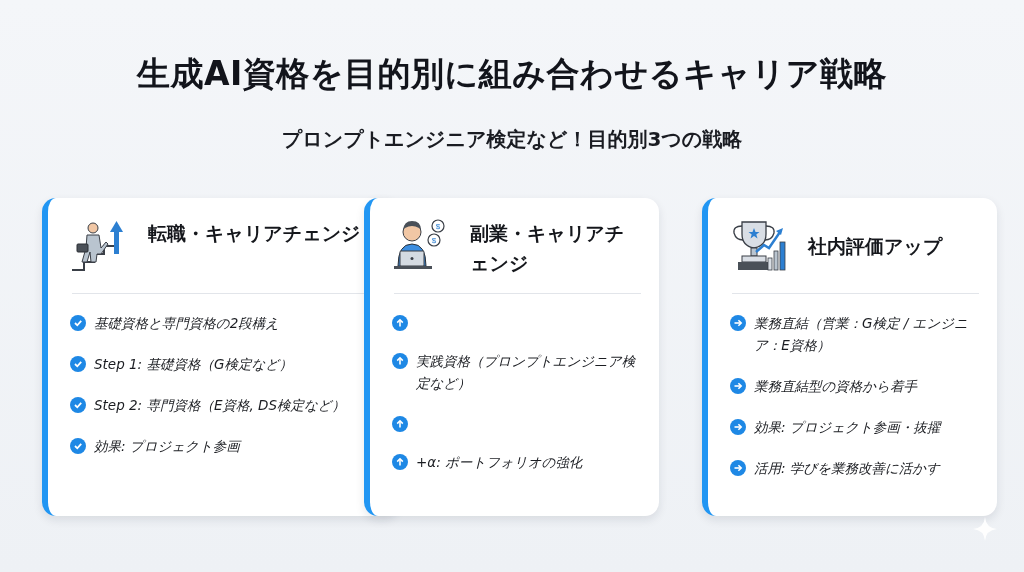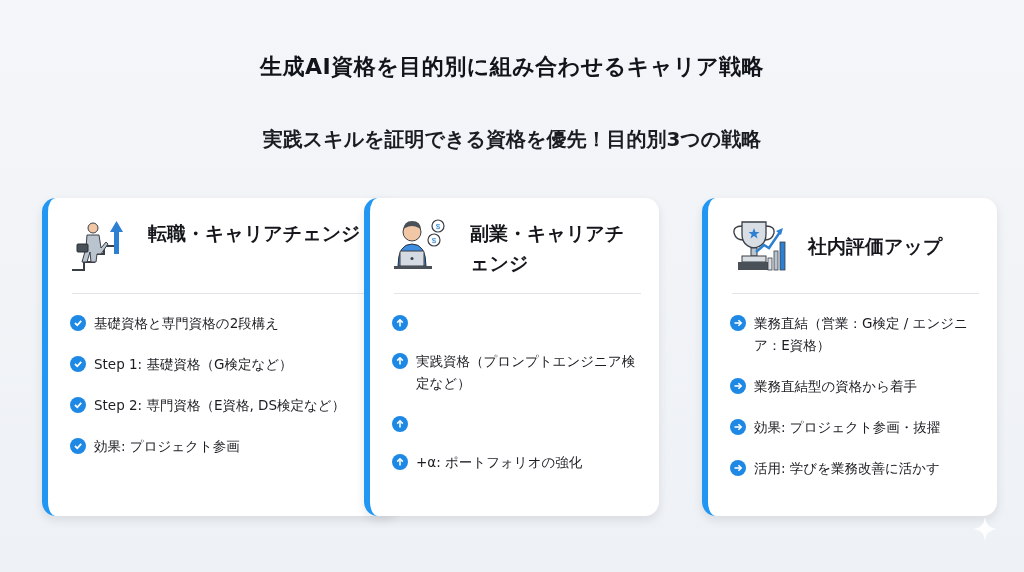--- a/index.html
+++ b/index.html
@@ -5,21 +5,21 @@
   html, body { margin:0; padding:0; }
   body {
     width:1024px; height:572px; overflow:hidden;
     background: linear-gradient(180deg, #f4f6f9 0%, #eef1f5 100%);
     font-family: "DejaVu Sans", "Liberation Sans", sans-serif;
     color:#15171c;
     position:relative;
   }
   .title {
     position:absolute; left:0; top:52px; width:1024px; text-align:center;
-    font-size:22px; font-weight:bold; letter-spacing:0.5px; color:#12141b;
+    font-size:33px; font-weight:bold; letter-spacing:0.5px; color:#12141b;
   }
   .subtitle {
     position:absolute; left:0; top:126px; width:1024px; text-align:center;
     font-size:20px; font-weight:bold; color:#1a1c22;
   }
   .card {
     position:absolute; top:198px; height:318px;
     background:#ffffff; border-radius:14px;
     box-shadow: 0 4px 10px rgba(20,30,50,0.10);
     border-left:6px solid #2196f3;
@@ -31,34 +31,34 @@
   .card-icon { position:absolute; left:22px; top:20px; width:58px; height:58px; }
   .card-title {
     position:absolute; left:100px; top:20px; right:20px;
     font-size:19px; font-weight:bold; line-height:30px; color:#15171c;
   }
   .card-3 .card-title { top:33px; }
   .divider {
     position:absolute; left:24px; right:18px; top:95px; height:1px; background:#e2e5ea;
   }
   .items { position:absolute; left:22px; right:14px; top:114px; }
-  .item { display:flex; align-items:flex-start; margin-bottom:19px; }
+  .item { display:flex; align-items:flex-start; margin-bottom:19px;font-style:italic; }
   .bullet {
     flex:0 0 auto; width:16px; height:16px; border-radius:50%;
     background:#1e88e5; margin-top:3px; margin-right:8px;
     display:flex; align-items:center; justify-content:center;
   }
   .item-text { font-size:13.5px; line-height:22px; color:#1b1d22; font-weight:500; }
   .sparkle { position:absolute; left:972px; top:516px; width:26px; height:26px; }
 </style>
 </head>
 <body>
 
 <div class="title">生成AI資格を目的別に組み合わせるキャリア戦略</div>
-<div class="subtitle">実践スキルを証明できる資格を優先！目的別3つの戦略</div>
+<div class="subtitle">プロンプトエンジニア検定など！目的別3つの戦略</div>
 
 <div class="card card-1">
   <svg class="card-icon" viewBox="0 0 58 58">
     <polyline points="2,52 14,52 14,44 24,44 24,36 34,36 34,28 44,28" fill="none" stroke="#3a3f47" stroke-width="2"></polyline>
     <rect x="44" y="12" width="5" height="24" fill="#2c7fd1"></rect>
     <polygon points="40,14 46.5,3 53,14" fill="#2c7fd1"></polygon>
     <circle cx="23" cy="10" r="5" fill="#f1c7a5" stroke="#3a3f47" stroke-width="1"></circle>
     <path d="M17,17 L29,17 L31,30 L36,24 L38,26 L31,36 L27,36 L26,44 L21,44 L20,34 L17,44 L12,44 L16,30 Z" fill="#b9c4cf" stroke="#3a3f47" stroke-width="1"></path>
     <rect x="7" y="26" width="11" height="8" rx="1" fill="#4a5058" stroke="#2a2e34" stroke-width="1"></rect>
   </svg>

